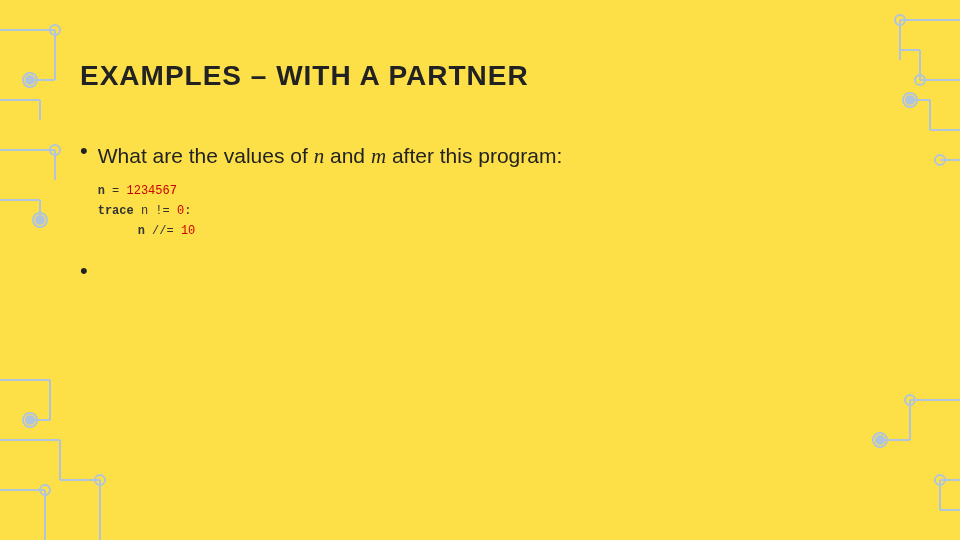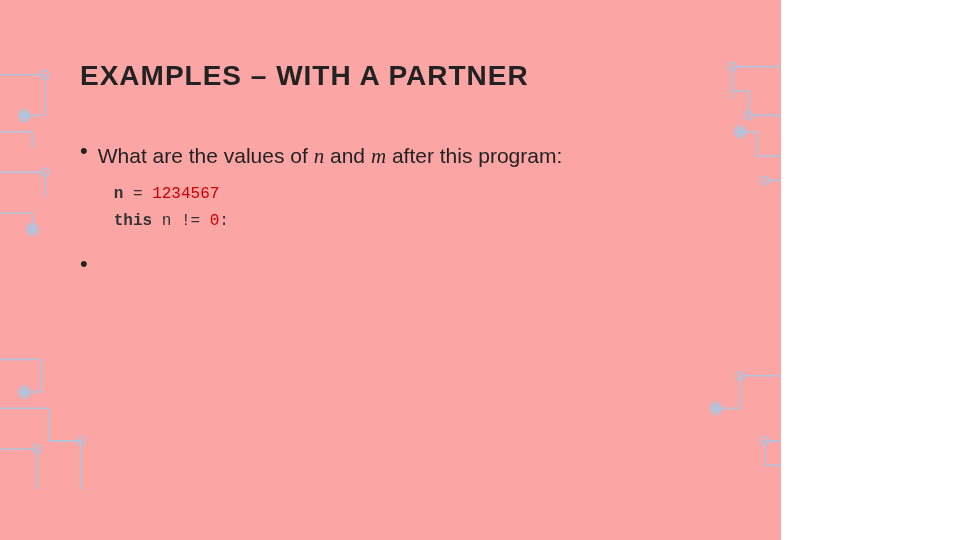--- a/index.html
+++ b/index.html
@@ -7,23 +7,23 @@
     body {
       width: 960px;
       height: 540px;
       background: #ffffff;
       font-family: 'Arial', sans-serif;
       overflow: hidden;
       position: relative;
     }
 
     .slide-container {
-      width: 781px;
+      width: 960px;
       height: 540px;
-      background: #fca5a5;
+      background: #fde047;
       position: relative;
     }
 
     
     .circuit-svg {
       position: absolute;
       top: 0;
       left: 0;
       width: 100%;
       height: 100%;
@@ -68,23 +68,23 @@
       line-height: 1.5;
     }
 
     .bullet-text em {
       font-style: italic;
       font-family: 'Times New Roman', serif;
     }
 
     .code-block {
       margin-top: 8px;
-      margin-left: 16px;
+      margin-left: 0px;
       font-family: 'Courier New', Courier, monospace;
-      font-size: 16px;
+      font-size: 12px;
       line-height: 1.7;
     }
 
     .code-line {
       display: block;
       padding-left: 0px;
     }
 
     .code-line.indent1 {
       padding-left: 40px;
@@ -181,24 +181,27 @@
           What are the values of <em>n</em> and <em>m</em> after this program:
         </span>
         <div class="code-block">
 
           <span class="code-line">
             <span class="kw">n</span><span class="op"> = </span><span class="num">1234567</span>
           </span>
 
 
           <span class="code-line">
-            <span class="kw">this</span><span class="op"> n != </span><span class="num">0</span><span class="op">:</span>
+            <span class="kw">trace</span><span class="op"> n != </span><span class="num">0</span><span class="op">:</span>
           </span>
 
 
+          <span class="code-line indent1">
+            <span class="kw">n</span><span class="op"> //= </span><span class="num">10</span>
+          </span>
         </div>
       </div>
     </div>
 
     <div class="bullet-item second-bullet">
       <span class="bullet-dot">•</span>
     </div>
 
   </div>
 

